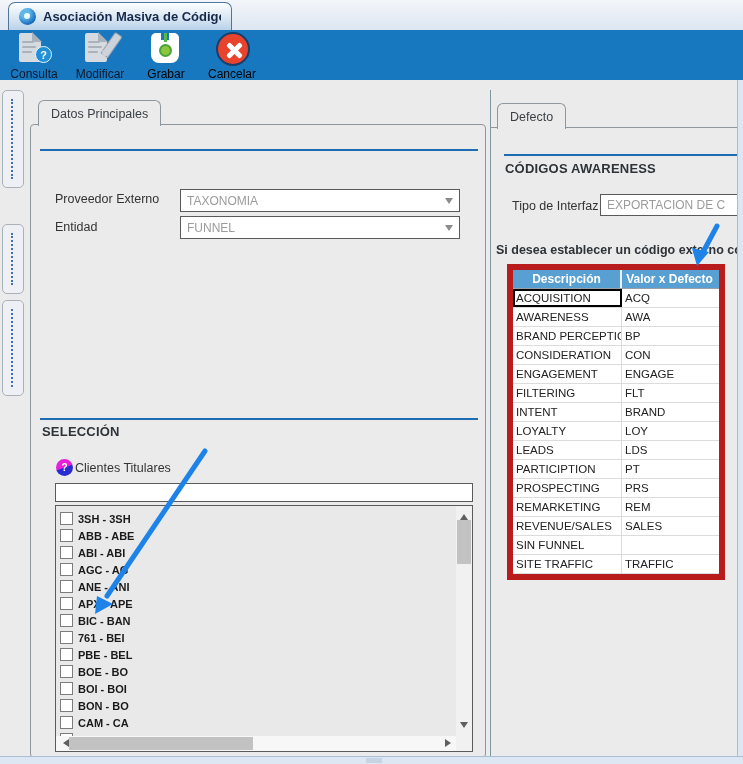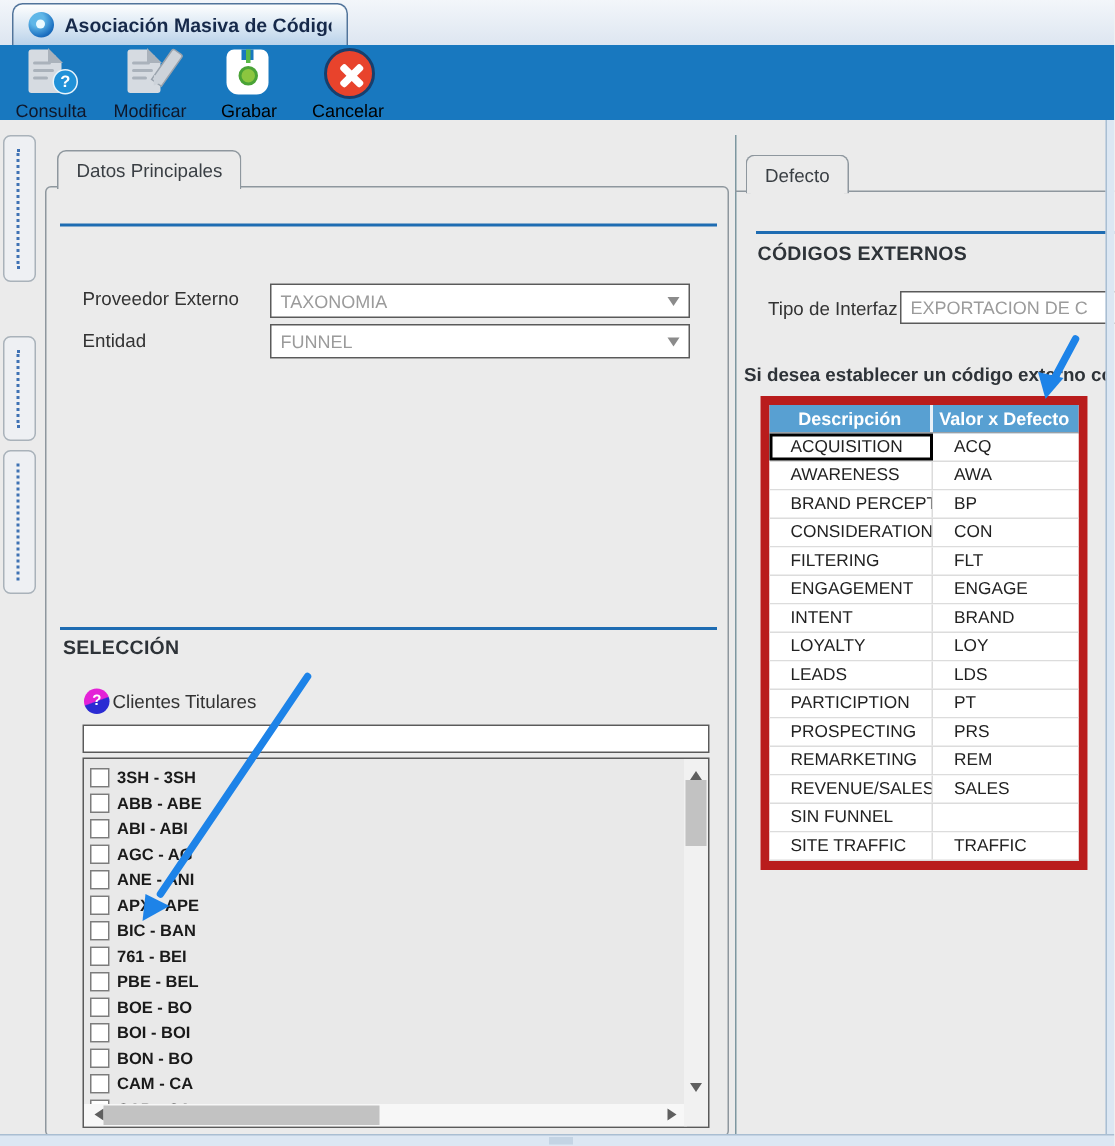--- a/index.html
+++ b/index.html
@@ -95,21 +95,21 @@
   .sbcorner{position:absolute;right:0;bottom:0;width:16px;height:15px;background:#f1f1f1;}
   
   .etable{position:absolute;left:507px;top:264px;width:206px;border:6px solid #b91c1c;background:#fff;}
   .thead{display:flex;background:#58a0d2;border-bottom:1px solid #9aa0a6;}
   .th{color:#fff;font-size:12px;font-weight:700;text-align:center;height:18px;line-height:18px;
     box-sizing:border-box;overflow:hidden;white-space:nowrap;}
   .th.c0{width:109px;border-right:2px solid #e8f1f8;}
   .th.c1{width:95px;}
   .trow{display:flex;border-bottom:1px solid #dcdcdc;background:#fff;}
   .td{font-size:11.5px;color:#222;height:18px;line-height:18px;box-sizing:border-box;
-    padding-left:14px;overflow:hidden;white-space:nowrap;}
+    padding-left:3px;overflow:hidden;white-space:nowrap;}
   .td.c0{width:109px;border-right:1px solid #dcdcdc;}
   .td.c1{width:95px;}
   .td.selected{outline:2px solid #000;outline-offset:-2px;}
   
   .frame-b{position:absolute;left:0;bottom:0;width:100%;height:7px;background:#dce7f3;border-top:1px solid #a9bed2;}
   .frame-r{position:absolute;right:0;top:80px;width:5px;height:684px;background:#dce7f3;border-left:1px solid #a9bed2;}
   .grip{position:absolute;left:366px;bottom:1px;width:16px;height:5px;background:#c4d4e4;}
   
   .anno{position:absolute;left:0;top:0;width:743px;height:764px;pointer-events:none;z-index:40;}
 </style>
@@ -272,21 +272,21 @@
     <div class="sbcorner"></div>
   </div>
 
   <div class="rp-vline"></div>
   <div class="rp-hline"></div>
   <div class="tab-small tab-al">
     <span>Defecto</span>
   </div>
 
   <div class="blueline" style="left:504px;top:154px;width:239px;"></div>
-  <div class="heading" style="left:505px;top:161px;">CÓDIGOS EXTERNOS</div>
+  <div class="heading" style="left:505px;top:161px;">CÓDIGOS AWARENESS</div>
 
   <div class="lbl-std" style="left:512px;top:199px;">Tipo de Interfaz</div>
   <div class="combo" style="left:600px;top:194px;width:160px;height:22px;">
     <span>EXPORTACION DE C</span>
   </div>
 
   <div class="lbl-std" style="left:496px;top:243px;font-weight:600;color:#2e3338;">Si desea establecer un código externo co</div>
 
   <div class="etable">
     <div class="thead">
@@ -304,26 +304,26 @@
         </div>
         <div class="trow">
           <div class="td c0">BRAND PERCEPTION</div>
           <div class="td c1">BP</div>
         </div>
         <div class="trow">
           <div class="td c0">CONSIDERATION</div>
           <div class="td c1">CON</div>
         </div>
         <div class="trow">
+          <div class="td c0">ENGAGEMENT</div>
+          <div class="td c1">ENGAGE</div>
+        </div>
+        <div class="trow">
           <div class="td c0">FILTERING</div>
           <div class="td c1">FLT</div>
-        </div>
-        <div class="trow">
-          <div class="td c0">ENGAGEMENT</div>
-          <div class="td c1">ENGAGE</div>
         </div>
         <div class="trow">
           <div class="td c0">INTENT</div>
           <div class="td c1">BRAND</div>
         </div>
         <div class="trow">
           <div class="td c0">LOYALTY</div>
           <div class="td c1">LOY</div>
         </div>
         <div class="trow">

